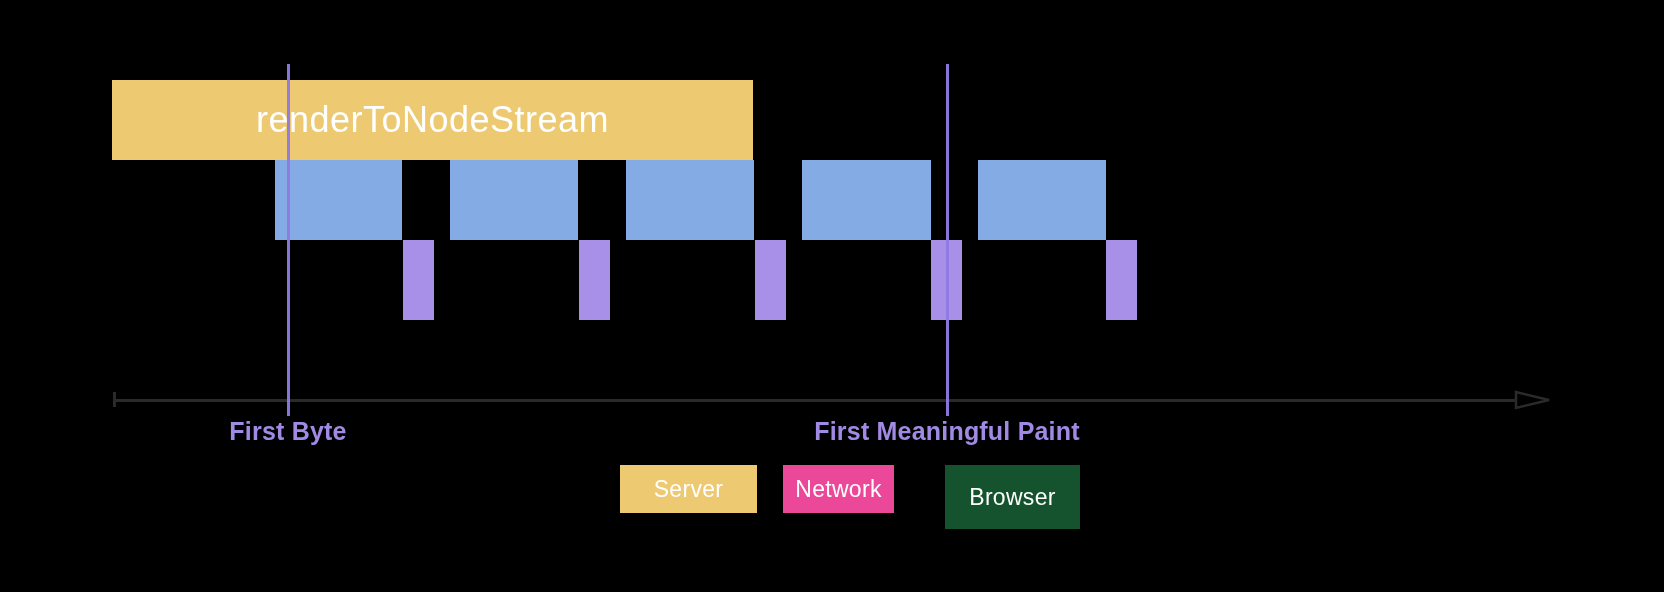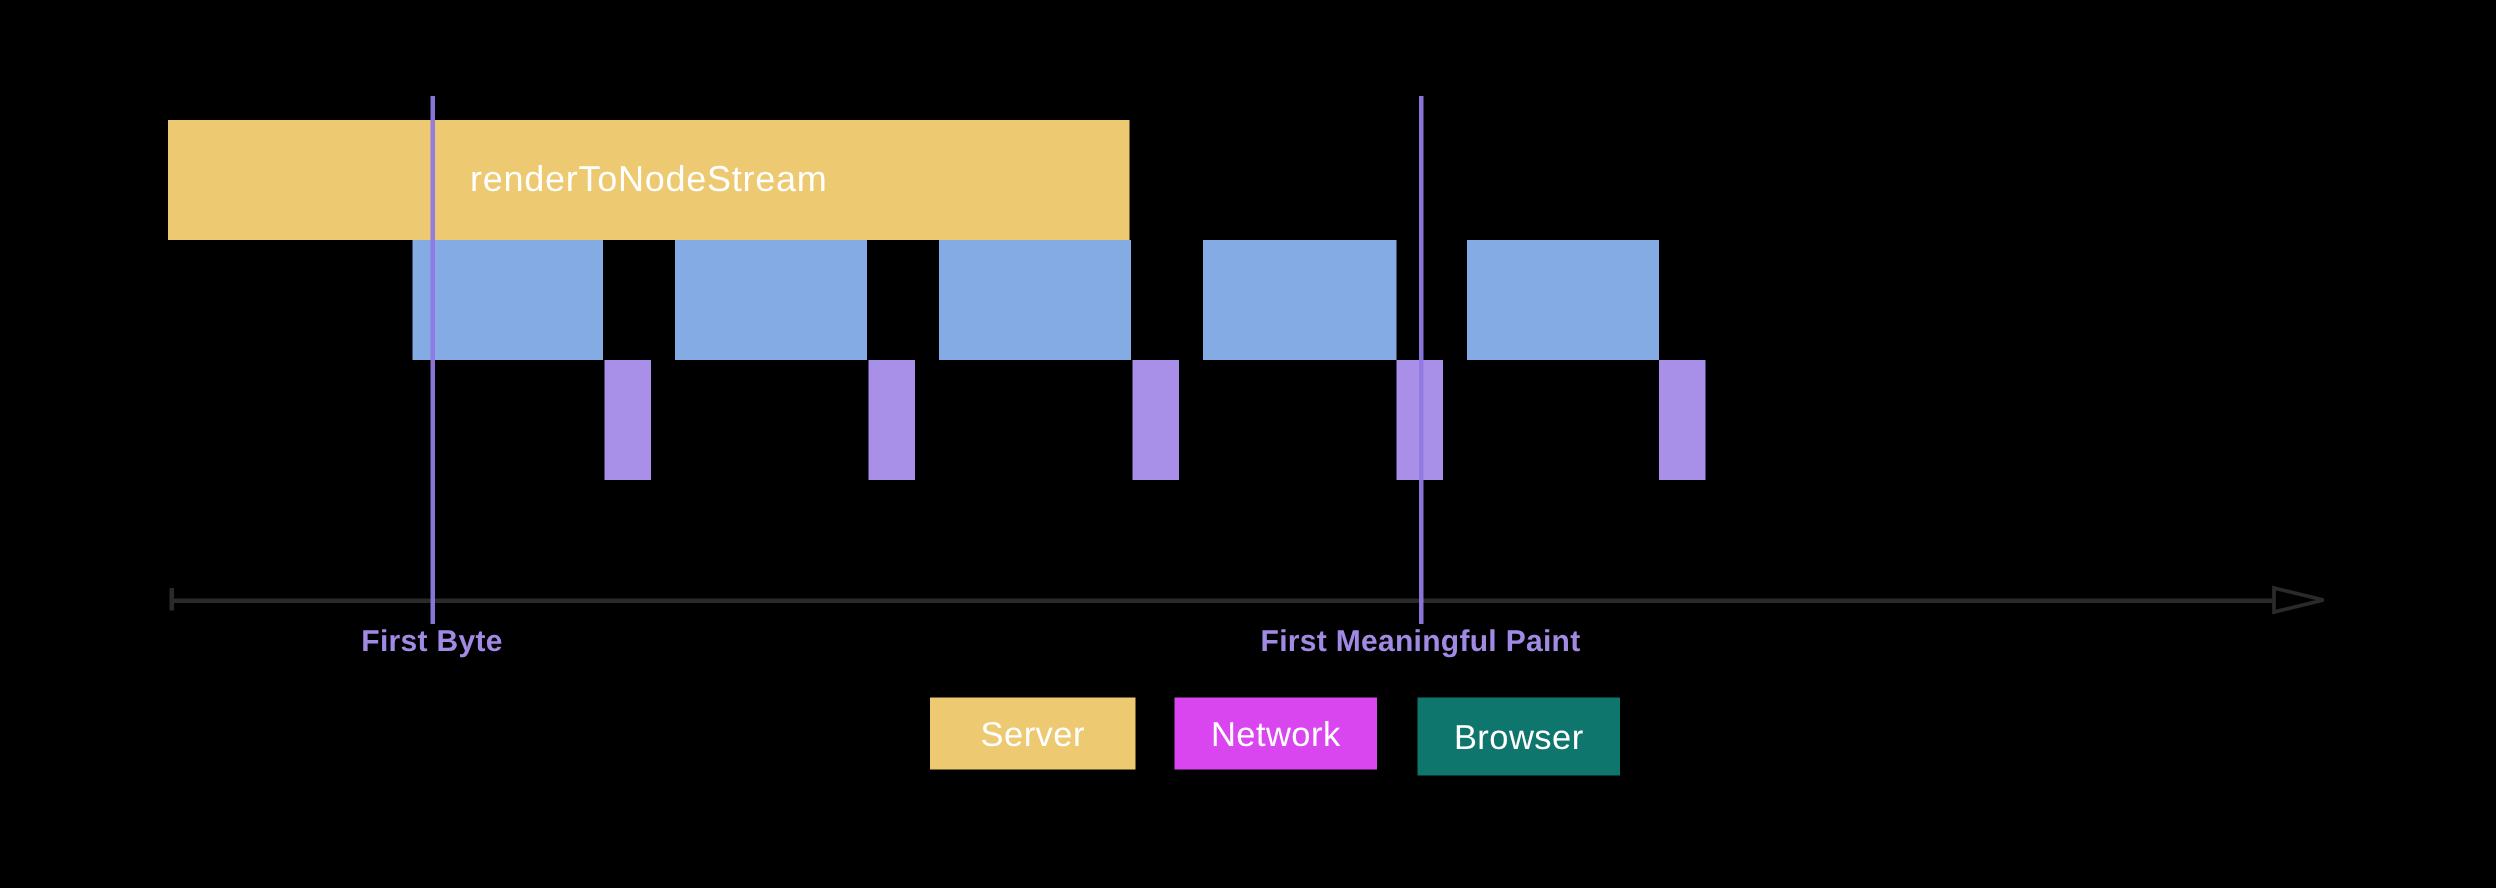--- a/index.html
+++ b/index.html
@@ -17,38 +17,38 @@
   }
   .bar {
     position: absolute;
     box-sizing: border-box;
   }
   .server-bar {
     display: flex;
     align-items: center;
     justify-content: center;
     color: #ffffff;
-    font-size: 24px;
+    font-size: 36px;
     font-weight: 400;
     letter-spacing: 0.5px;
     z-index: 2;
   }
   .network-bar { z-index: 2; }
   .browser-bar { z-index: 2; }
   .marker-line {
     position: absolute;
     width: 3px;
     z-index: 5;
     opacity: 0.95;
   }
   .marker-label {
     position: absolute;
     transform: translateX(-50%);
     white-space: nowrap;
-    font-size: 20px;
+    font-size: 25px;
     font-weight: 600;
     letter-spacing: 0.2px;
     z-index: 6;
   }
   .axis-line {
     position: absolute;
     height: 3px;
     z-index: 1;
   }
   .axis-tick {
@@ -106,21 +106,21 @@
   <div class="axis-line" style="left: 114px; top: 399px; width: 1431px; background: rgb(42, 42, 42);"></div>
   <div class="axis-tick" style="left: 113px; top: 392px; background: rgb(42, 42, 42);"></div>
   <svg class="axis-arrow" width="40" height="22" viewBox="0 0 40 22" style="left: 1513px; top: 389px;">
     <polygon points="3,3 36,11 3,19" fill="#000000" stroke="#2a2a2a" stroke-width="2.5"></polygon>
   </svg>
 
   <div>
       <div class="legend-chip" style="left: 620px; top: 465px; width: 137px; height: 48px; background: rgb(237, 201, 113);">
         <span>Server</span>
       </div>
-      <div class="legend-chip" style="left: 783px; top: 465px; width: 135px; height: 48px; background: #d946ef;">
+      <div class="legend-chip" style="left: 783px; top: 465px; width: 111px; height: 48px; background: #ec4899;">
         <span>Network</span>
       </div>
-      <div class="legend-chip" style="left: 945px; top: 465px; width: 135px; height: 52px; background: #0f766e;">
+      <div class="legend-chip" style="left: 945px; top: 465px; width: 135px; height: 64px; background: #14532d;">
         <span>Browser</span>
       </div>
     </div>
 
 </div>
 
 </body></html>

